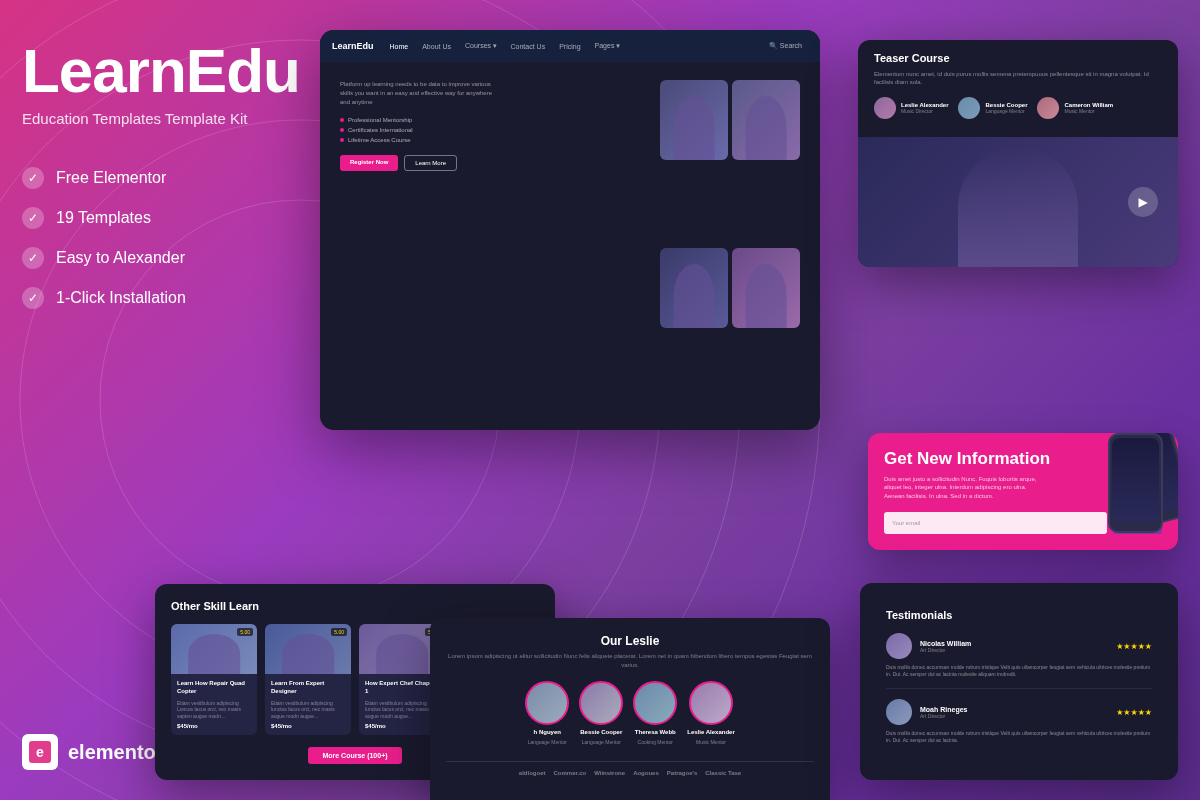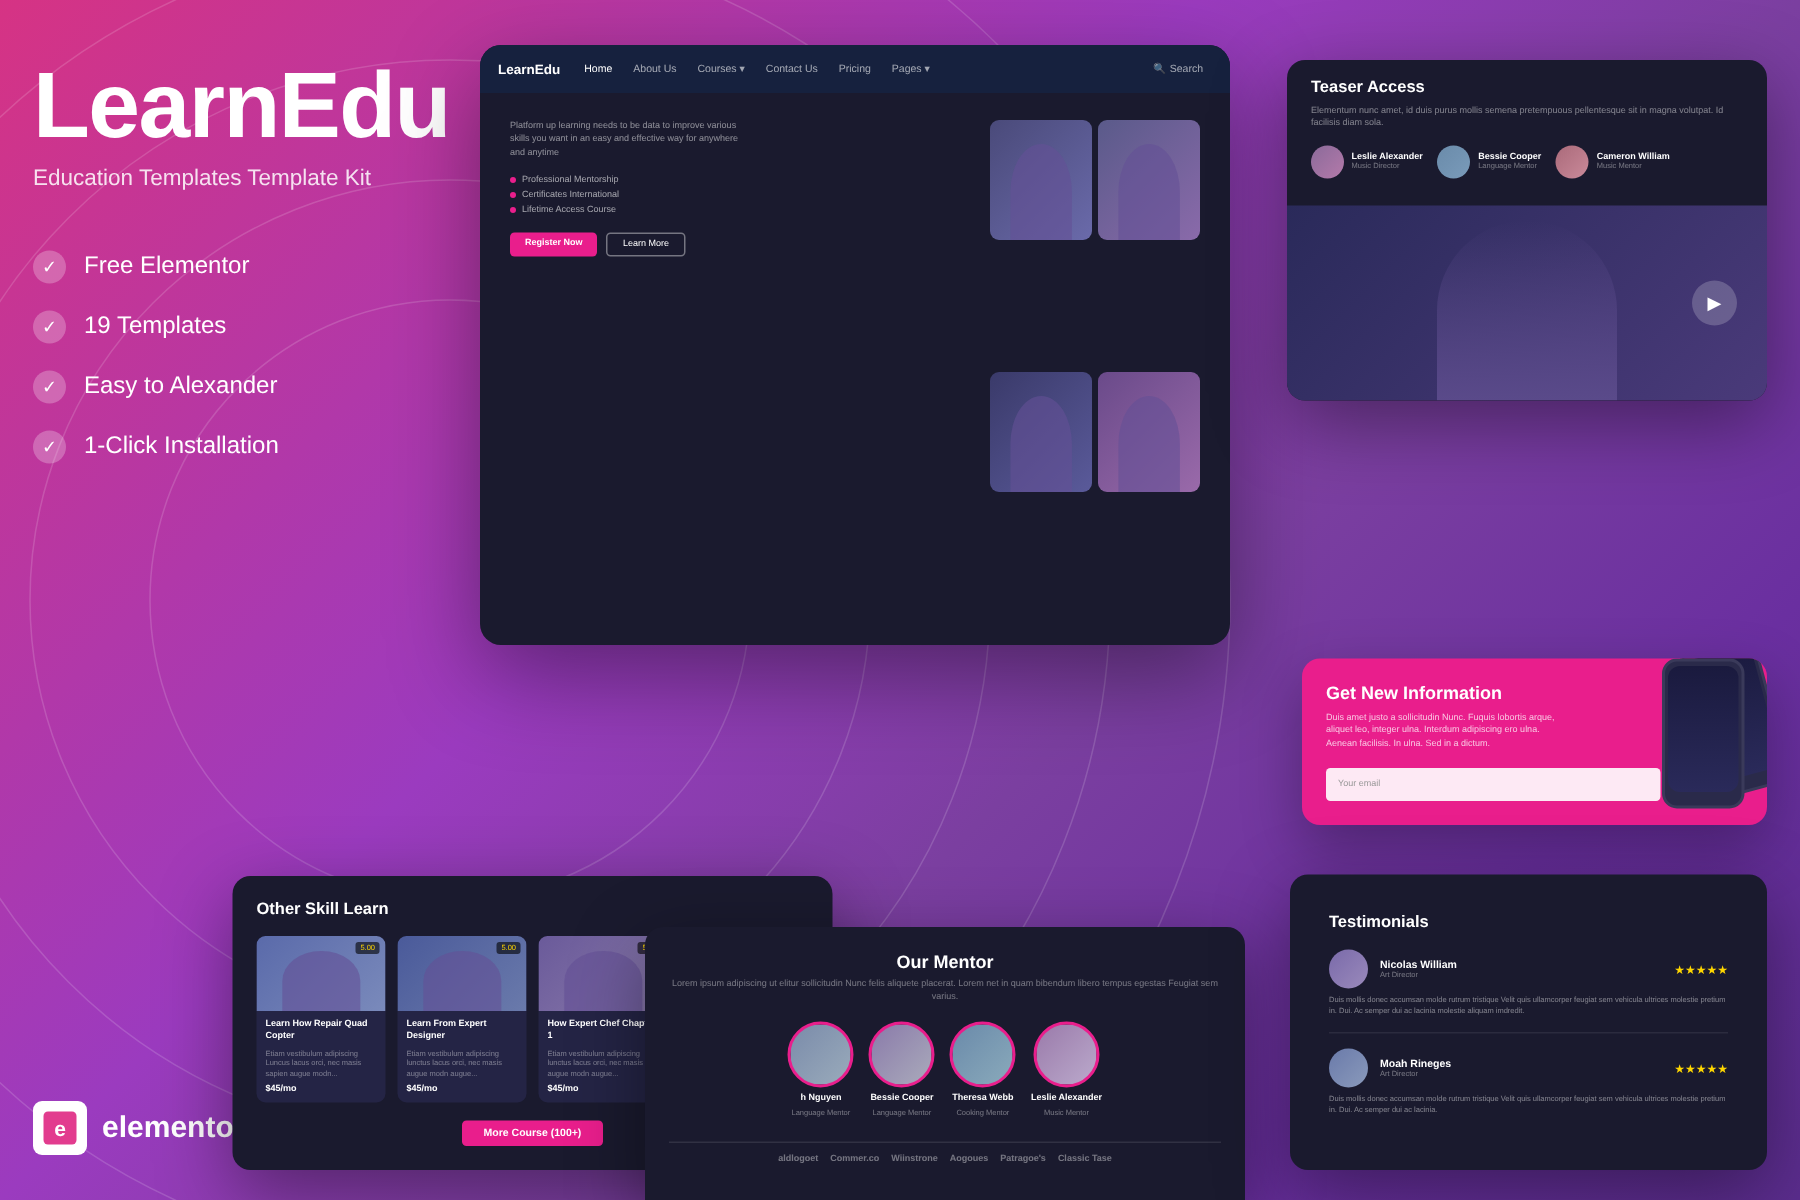--- a/index.html
+++ b/index.html
@@ -540,21 +540,21 @@
       width: 310px;
       background: #e91e8c;
       border-radius: 12px;
       padding: 16px;
       box-shadow: 0 15px 40px rgba(0,0,0,0.3);
       overflow: hidden;
     }
 
     .info-card-title {
       color: white;
-      font-size: 12px;
+      font-size: 17px;
       font-weight: 800;
       margin-bottom: 6px;
     }
 
     .info-card-desc {
       color: rgba(255,255,255,0.75);
       font-size: 6px;
       line-height: 1.4;
       margin-bottom: 12px;
       max-width: 160px;
@@ -801,21 +801,21 @@
       </div>
       <div class="hero-img-placeholder img-color-4" style="height:80px;">
         <div class="person-silhouette"></div>
       </div>
     </div>
   </div>
 </div>
 
 <div class="teaser-card">
   <div class="teaser-header">
-    <h3 class="teaser-title">Teaser Access</h3>
+    <h3 class="teaser-title">Teaser Course</h3>
     <p class="teaser-desc">Elementum nunc amet, id duis purus mollis semena pretempuous pellentesque sit in magna volutpat. Id facilisis diam sola.</p>
     <div class="teaser-instructors">
       <div class="instructor-item">
         <div class="instructor-avatar av1"></div>
         <div class="instructor-info">
           <span class="instructor-name">Leslie Alexander</span>
           <span class="instructor-role">Music Director</span>
         </div>
       </div>
       <div class="instructor-item">
@@ -887,21 +887,21 @@
         <div class="course-price-mini">$45/mo</div>
       </div>
     </div>
   </div>
   <div class="more-btn">
     <div class="more-courses-btn">More Course (100+)</div>
   </div>
 </div>
 
 <div class="mentor-section">
-  <h3 class="mentor-title">Our Mentor</h3>
+  <h3 class="mentor-title">Our Leslie</h3>
   <p class="mentor-desc">Lorem ipsum adipiscing ut elitur sollicitudin Nunc felis aliquete placerat. Lorem net in quam bibendum libero tempus egestas Feugiat sem varius.</p>
   <div class="mentors-row">
     <div class="mentor-item">
       <div class="mentor-avatar mav1"></div>
       <span class="mentor-name">h Nguyen</span>
       <span class="mentor-role">Language Mentor</span>
     </div>
     <div class="mentor-item">
       <div class="mentor-avatar mav2"></div>
       <span class="mentor-name">Bessie Cooper</span>

